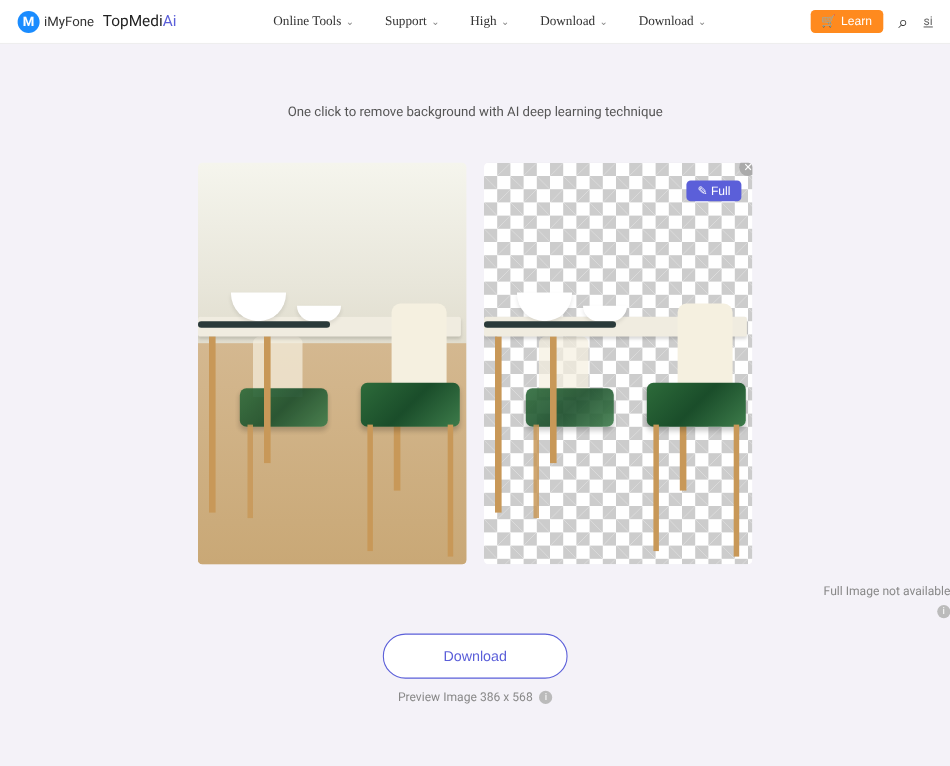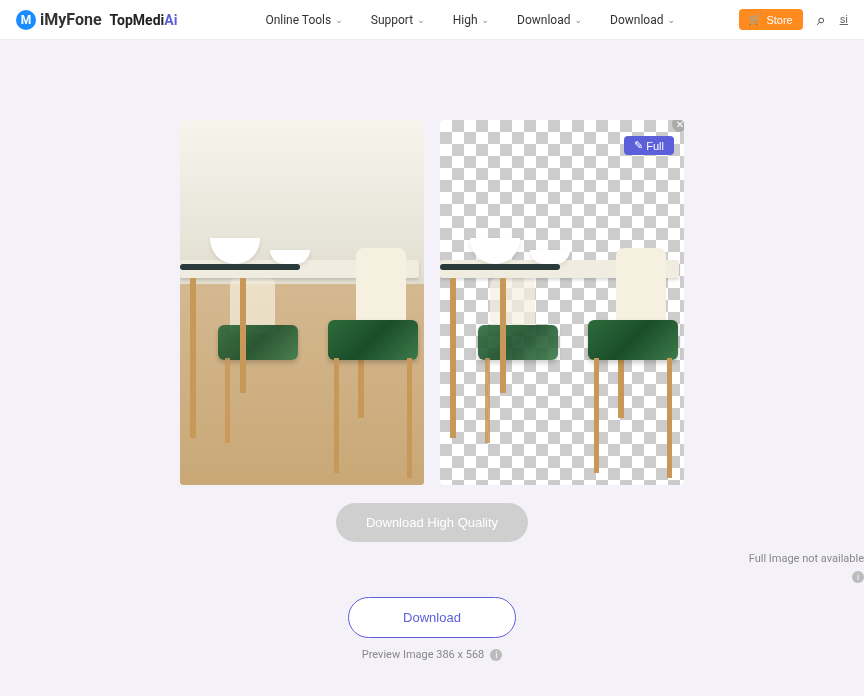--- a/index.html
+++ b/index.html
@@ -1,24 +1,24 @@
 <!DOCTYPE html>
 <html><head>
   <meta charset="utf-8">
   <style>
     * { margin: 0; padding: 0; box-sizing: border-box; }
     body { font-family: -apple-system, BlinkMacSystemFont, "Segoe UI", Roboto, sans-serif; background: #f4f2f8; width: 864px; height: 696px; overflow: hidden; }
     
     .header { background: #fff; height: 40px; display: flex; align-items: center; padding: 0 16px; gap: 8px; border-bottom: 1px solid #eee; }
     .logo-group { display: flex; align-items: center; gap: 4px; }
     .logo-icon { width: 20px; height: 20px; background: #1a8cff; border-radius: 50%; display: flex; align-items: center; justify-content: center; color: #fff; font-size: 12px; font-weight: bold; }
-    .logo-text { font-size: 16px; color: #333; font-weight: 700; }
-    .brand { font-size: 14px; font-weight: 700; color: #222; margin-left: 4px; }
+    .logo-text { font-size: 12px; color: #333; font-weight: 400; }
+    .brand { font-size: 14px; font-weight: 400; color: #222; margin-left: 4px; }
     .brand-ai { color: #5b5fd9; }
-    .nav { display: flex; gap: 28px; margin-left: 80px; }
+    .nav { display: flex; gap: 28px; margin-left: 80px; font-family: Liberation Serif, serif; }
     .nav-item { display: flex; align-items: center; gap: 4px; font-size: 12px; color: #333; cursor: pointer; }
     .chevron { font-size: 9px; color: #888; }
     .right-group { margin-left: auto; display: flex; align-items: center; gap: 14px; }
     .store-btn { background: #ff8a1e; color: #fff; padding: 4px 10px; border-radius: 4px; font-size: 11px; font-weight: 500; display: flex; align-items: center; gap: 4px; cursor: pointer; border: none; }
     .search-icon { font-size: 16px; color: #333; cursor: pointer; }
     .si-text { font-size: 11px; color: #666; text-decoration: underline; }
     
     .hero { text-align: center; padding: 40px 20px 20px; }
     .hero-title { font-size: 30px; font-weight: 700; color: #1a1a1a; }
     .hero-title-ai { color: #5b5fd9; }
@@ -84,28 +84,29 @@
         <span class="chevron">⌄</span>
       </div>
     <div class="nav-item">
         <span>Download</span>
         <span class="chevron">⌄</span>
       </div>
   </div>
   <div class="right-group">
     <button class="store-btn">
         <span>🛒</span>
-        <span>Store</span>
+        <span>Learn</span>
       </button>
     <span class="search-icon">⌕</span>
     <span class="si-text">si</span>
   </div>
 </div>
 
 <div class="hero">
+  <p class="hero-sub">One click to remove background with AI deep learning technique</p>
 </div>
 
 <div class="preview-wrap">
   <div class="img-box img-before">
     <div class="floor"></div>
     <div class="furniture">
       <div class="chair-back2"></div>
       <div class="cushion2"></div>
       <div class="table-top"></div>
       <div class="bowl1"></div>
@@ -141,21 +142,20 @@
       <div class="cleg3"></div>
       <div class="chair-back"></div>
       <div class="cushion"></div>
       <div class="cleg1"></div>
       <div class="cleg2"></div>
     </div>
   </div>
 </div>
 
 <div class="actions">
-  <button class="btn-hq">Download High Quality</button>
   <div class="not-avail">
       <span>Full Image not available</span>
       <span class="info-icon">i</span>
     </div>
   <button class="btn-dl">Download</button>
   <div class="preview-text">
       <span>Preview Image 386 x 568</span>
       <span class="info-icon">i</span>
     </div>
 </div>

